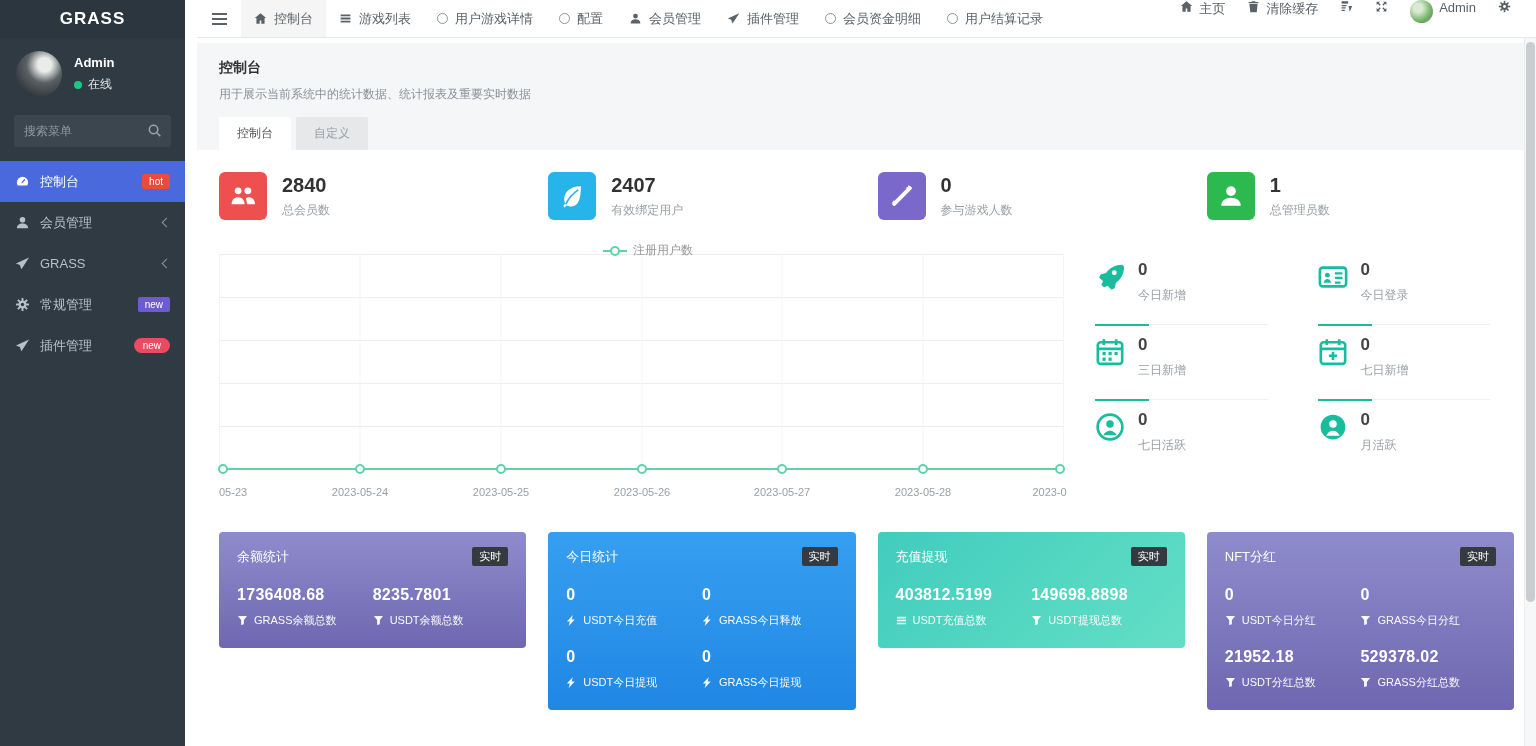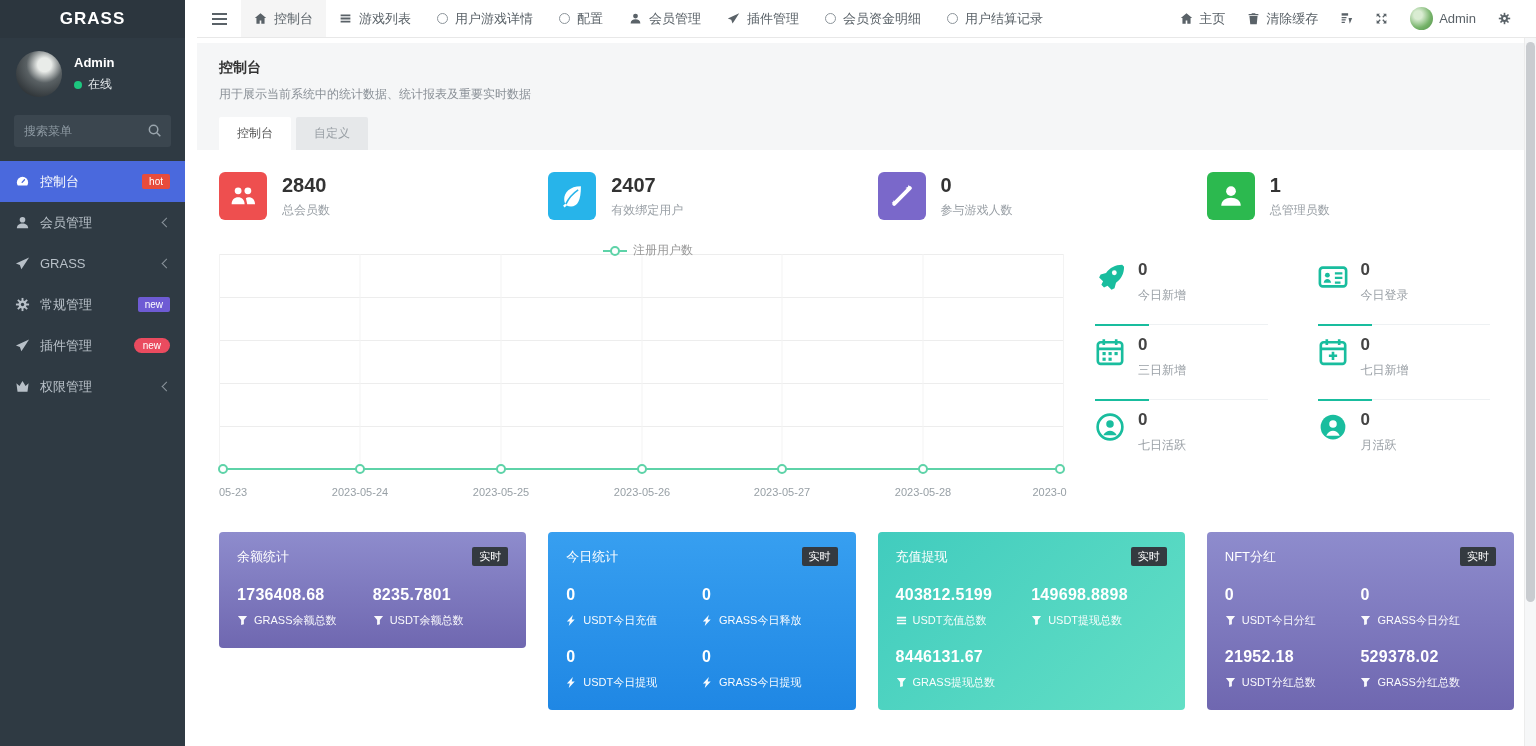--- a/index.html
+++ b/index.html
@@ -35,21 +35,21 @@
   
   .rightcol { flex:1; display:flex; flex-direction:column; position:relative; background:#fff; }
   .topbar { height:38px; min-height:38px; border-bottom:1px solid #e8e8e8; display:flex; align-items:stretch; background:#fff; }
   .hamburger { width:44px; display:flex; flex-direction:column; gap:3px; align-items:center; justify-content:center; cursor:pointer; }
   .hamburger i { width:15px; height:2px; background:#5a6268; display:block; }
   .nav-item { display:flex; align-items:center; gap:7px; padding:0 13px; font-size:13px; color:#5a6268; cursor:pointer; white-space:nowrap; }
   .nav-item.active { background:#f5f5f5; }
   .ni { width:13px; height:13px; color:#5a6268; flex:none; }
   .ring { width:11px; height:11px; border:1px solid #8d959b; border-radius:50%; flex:none; }
   .topbar-right { margin-left:auto; display:flex; align-items:center; padding-right:14px; }
-  .tb-btn { display:flex; align-items:center; gap:6px; padding:0 11px; font-size:13px; color:#5a6268; height:100%; cursor:pointer; }
+  .tb-btn { display:flex; gap:6px; padding:0 11px; font-size:13px; color:#5a6268; height:100%; cursor:pointer; }
   .avatar-sm { width:23px; height:23px; border-radius:50%; flex:none;
     background:radial-gradient(circle at 35% 35%, #d9ecd2 0 20%, #76b36a 60%, #4f8f46); }
 
   
   .page-scroll { flex:1; overflow:hidden; }
   .page-header { background:#f5f6f7; padding:16px 22px 0; margin-top:5px; }
   .pg-title { font-size:14px; font-weight:700; color:#333; }
   .pg-sub { font-size:12px; color:#8a9097; margin-top:9px; }
   .tabs { display:flex; margin-top:14px; }
   .tab { padding:8px 18px; font-size:12px; cursor:pointer; border-radius:2px 2px 0 0; }
@@ -176,27 +176,20 @@
         </svg>
         <span>常规管理</span>
         <span class="b-new-purple">new</span>
       </div>
       <div class="menu-item">
         <svg class="mi-ico" viewBox="0 0 16 16">
           <path d="M15 1.5L1 8l4.2 1.6L6.8 14l2.3-3.3L15 1.5z"></path>
         </svg>
         <span>插件管理</span>
         <span class="b-new-red">new</span>
-      </div>
-      <div class="menu-item">
-        <svg class="mi-ico" viewBox="0 0 16 16">
-          <path d="M1.5 4.5l3.2 3L8 2l3.3 5.5 3.2-3-1.2 9H2.7z"></path>
-        </svg>
-        <span>权限管理</span>
-        <span class="chev"></span>
       </div>
     </nav>
   </aside>
 
   <div class="rightcol">
 
     <header class="topbar">
       <div class="hamburger">
           <i></i>
           <i></i>
@@ -566,29 +559,20 @@
               </div>
               <div>
                 <div class="gval">149698.8898</div>
                 <div class="glabel">
                     <svg class="gi" viewBox="0 0 12 12">
                       <path d="M1 1h10L7.5 5.5V10L4.5 11V5.5z"></path>
                     </svg>
                   <span>USDT提现总数</span>
                   </div>
               </div>
-              <div>
-                <div class="gval">8446131.67</div>
-                <div class="glabel">
-                    <svg class="gi" viewBox="0 0 12 12">
-                      <path d="M1 1h10L7.5 5.5V10L4.5 11V5.5z"></path>
-                    </svg>
-                  <span>GRASS提现总数</span>
-                  </div>
-              </div>
             </div>
           </div>
 
           <div class="gcard theme-purple">
             <div class="gcard-head">
               <span>NFT分红</span>
               <span class="gbadge">实时</span>
             </div>
             <div class="gitems">
               <div>

